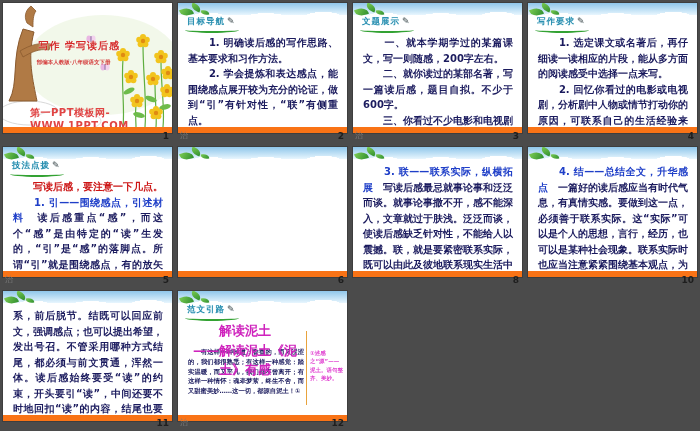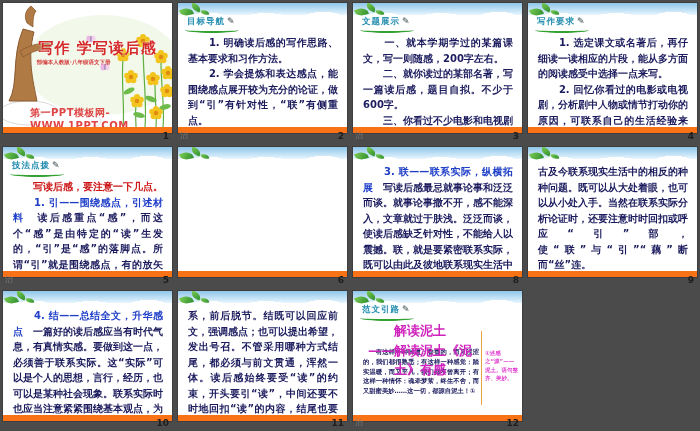--- a/index.html
+++ b/index.html
@@ -28,21 +28,21 @@
        color:#2b8fb0;letter-spacing:1px;text-shadow:0 0 1px #cfeef5;}
   .pencil{color:#4a4a4a;font-size:9px;margin-left:2px;letter-spacing:0;}
   .hdr-line{position:absolute;left:7px;top:24px;width:54px;height:4px;
             border-bottom:2px solid #33a233;border-radius:0 0 100% 100%;z-index:2;}
   .body{position:absolute;left:10px;right:9px;top:32px;font-size:10px;line-height:1.55;
         font-weight:bold;color:#1b1b5e;text-align:justify;white-space:pre-wrap;}
   .no-hdr .body{top:17px;}
   .c-navy{color:#1b1b5e;} .c-red{color:#cc1414;} .c-blue{color:#1f3fc8;}
   
   .cv-art{position:absolute;inset:0;width:100%;height:100%;}
-  .cv-title{position:absolute;left:21%;top:29%;z-index:2;font-size:15px;font-weight:bold;
+  .cv-title{position:absolute;left:21%;top:29%;z-index:2;font-size:10px;font-weight:bold;
             color:#d42a2a;letter-spacing:1px;text-shadow:0 0 2px #ffffff;}
   .cv-sub{position:absolute;left:20%;top:45%;z-index:2;font-size:5.5px;font-weight:bold;color:#d43a3a;}
   .cv-footer{position:absolute;left:16%;top:83%;z-index:2;font-size:10px;font-weight:bold;
              color:#e04444;letter-spacing:0.5px;}
   
   .fw-title{position:absolute;left:8px;top:30px;width:118px;z-index:2;text-align:center;
             font-size:13px;font-weight:bold;color:#cf23bd;line-height:1.5;}
   .fw-body{position:absolute;left:10px;top:56px;width:116px;font-size:6.3px;line-height:1.55;
            font-weight:bold;color:#2333a8;text-align:justify;white-space:pre-wrap;}
   .fw-divider{position:absolute;right:40px;top:40px;bottom:10px;width:1px;background:#e8a33d;}
@@ -200,32 +200,20 @@
       <div class="vine">
           <i></i>
           <i></i>
           <i></i>
         </div>
       <div class="body"><span class="c-blue">　　3. 联——联系实际，纵横拓展</span><span class="c-navy">　写读后感最忌就事论事和泛泛而谈。就事论事撒不开，感不能深入，文章就过于肤浅。泛泛而谈，使读后感缺乏针对性，不能给人以震撼。联，就是要紧密联系实际，既可以由此及彼地联系现实生活中相类似的现象，也可以由</span></div>
     </div>
     <span class="num">8</span>
   </div>
 
-  <div class="cell">
-    <div class="slide no-hdr">
-      <div class="sky"></div>
-      <div class="vine">
-          <i></i>
-          <i></i>
-          <i></i>
-        </div>
-      <div class="body"><span class="c-navy">古及今联系现实生活中的相反的种种问题。既可以从大处着眼，也可以从小处入手。当然在联系实际分析论证时，还要注意时时回扣或呼应“引”部，使“联”与“引”“藕”断而“丝”连。</span></div>
-    </div>
-    <span class="num">9</span>
-  </div>
 
   <div class="cell">
     <div class="slide no-hdr">
       <div class="sky"></div>
       <div class="vine">
           <i></i>
           <i></i>
           <i></i>
         </div>
       <div class="body"><span class="c-blue">　　4. 结——总结全文，升华感点</span><span class="c-navy">　一篇好的读后感应当有时代气息，有真情实感。要做到这一点，必须善于联系实际。这“实际”可以是个人的思想，言行，经历，也可以是某种社会现象。联系实际时也应当注意紧紧围绕基本观点，为观点服务，而不能盲目联</span></div>

